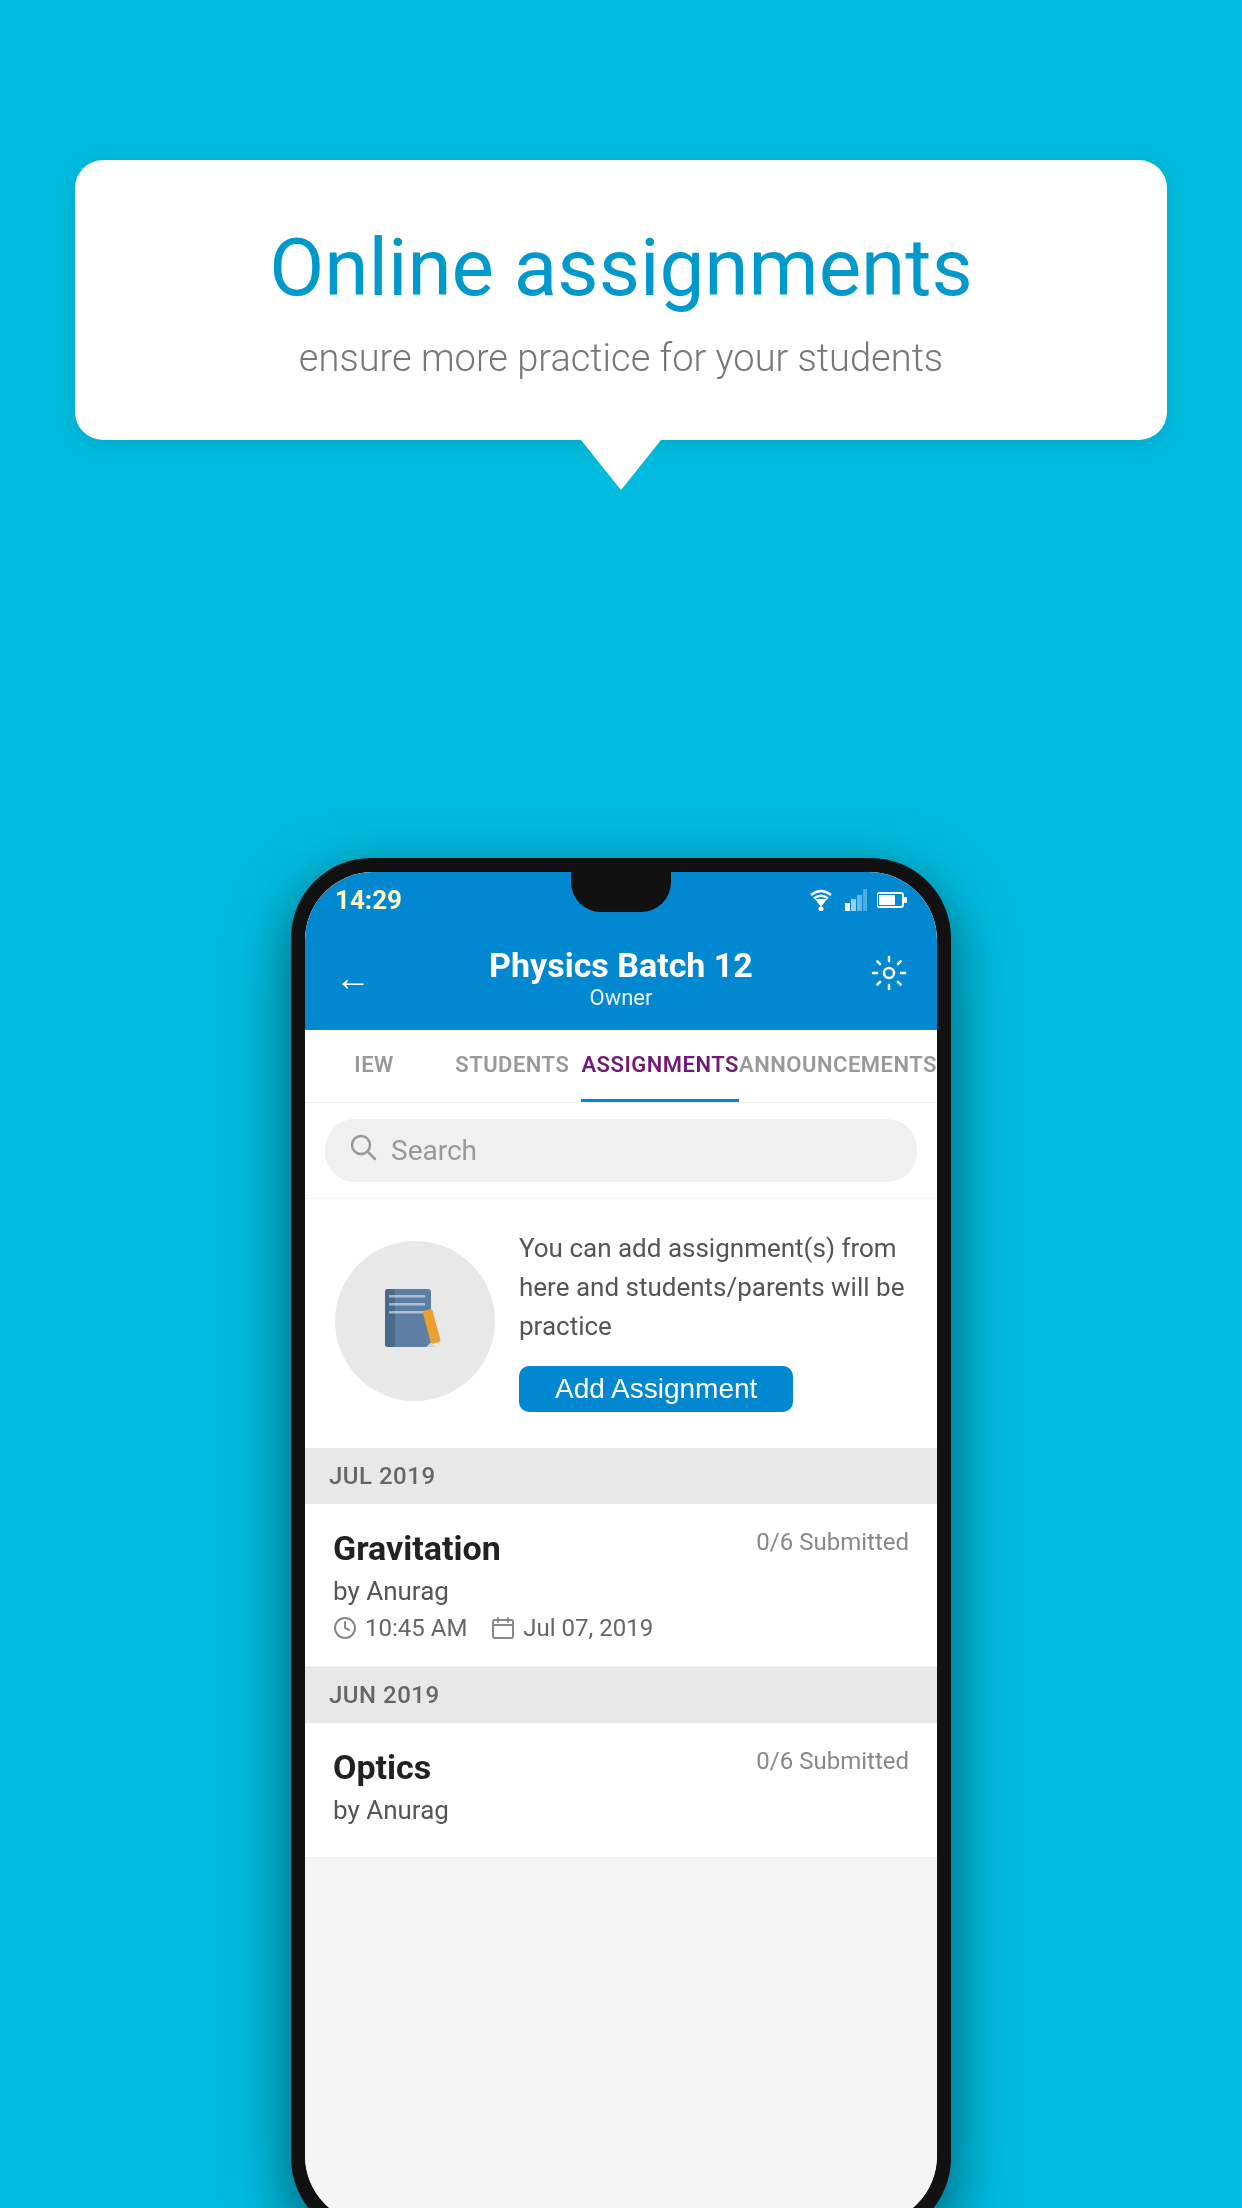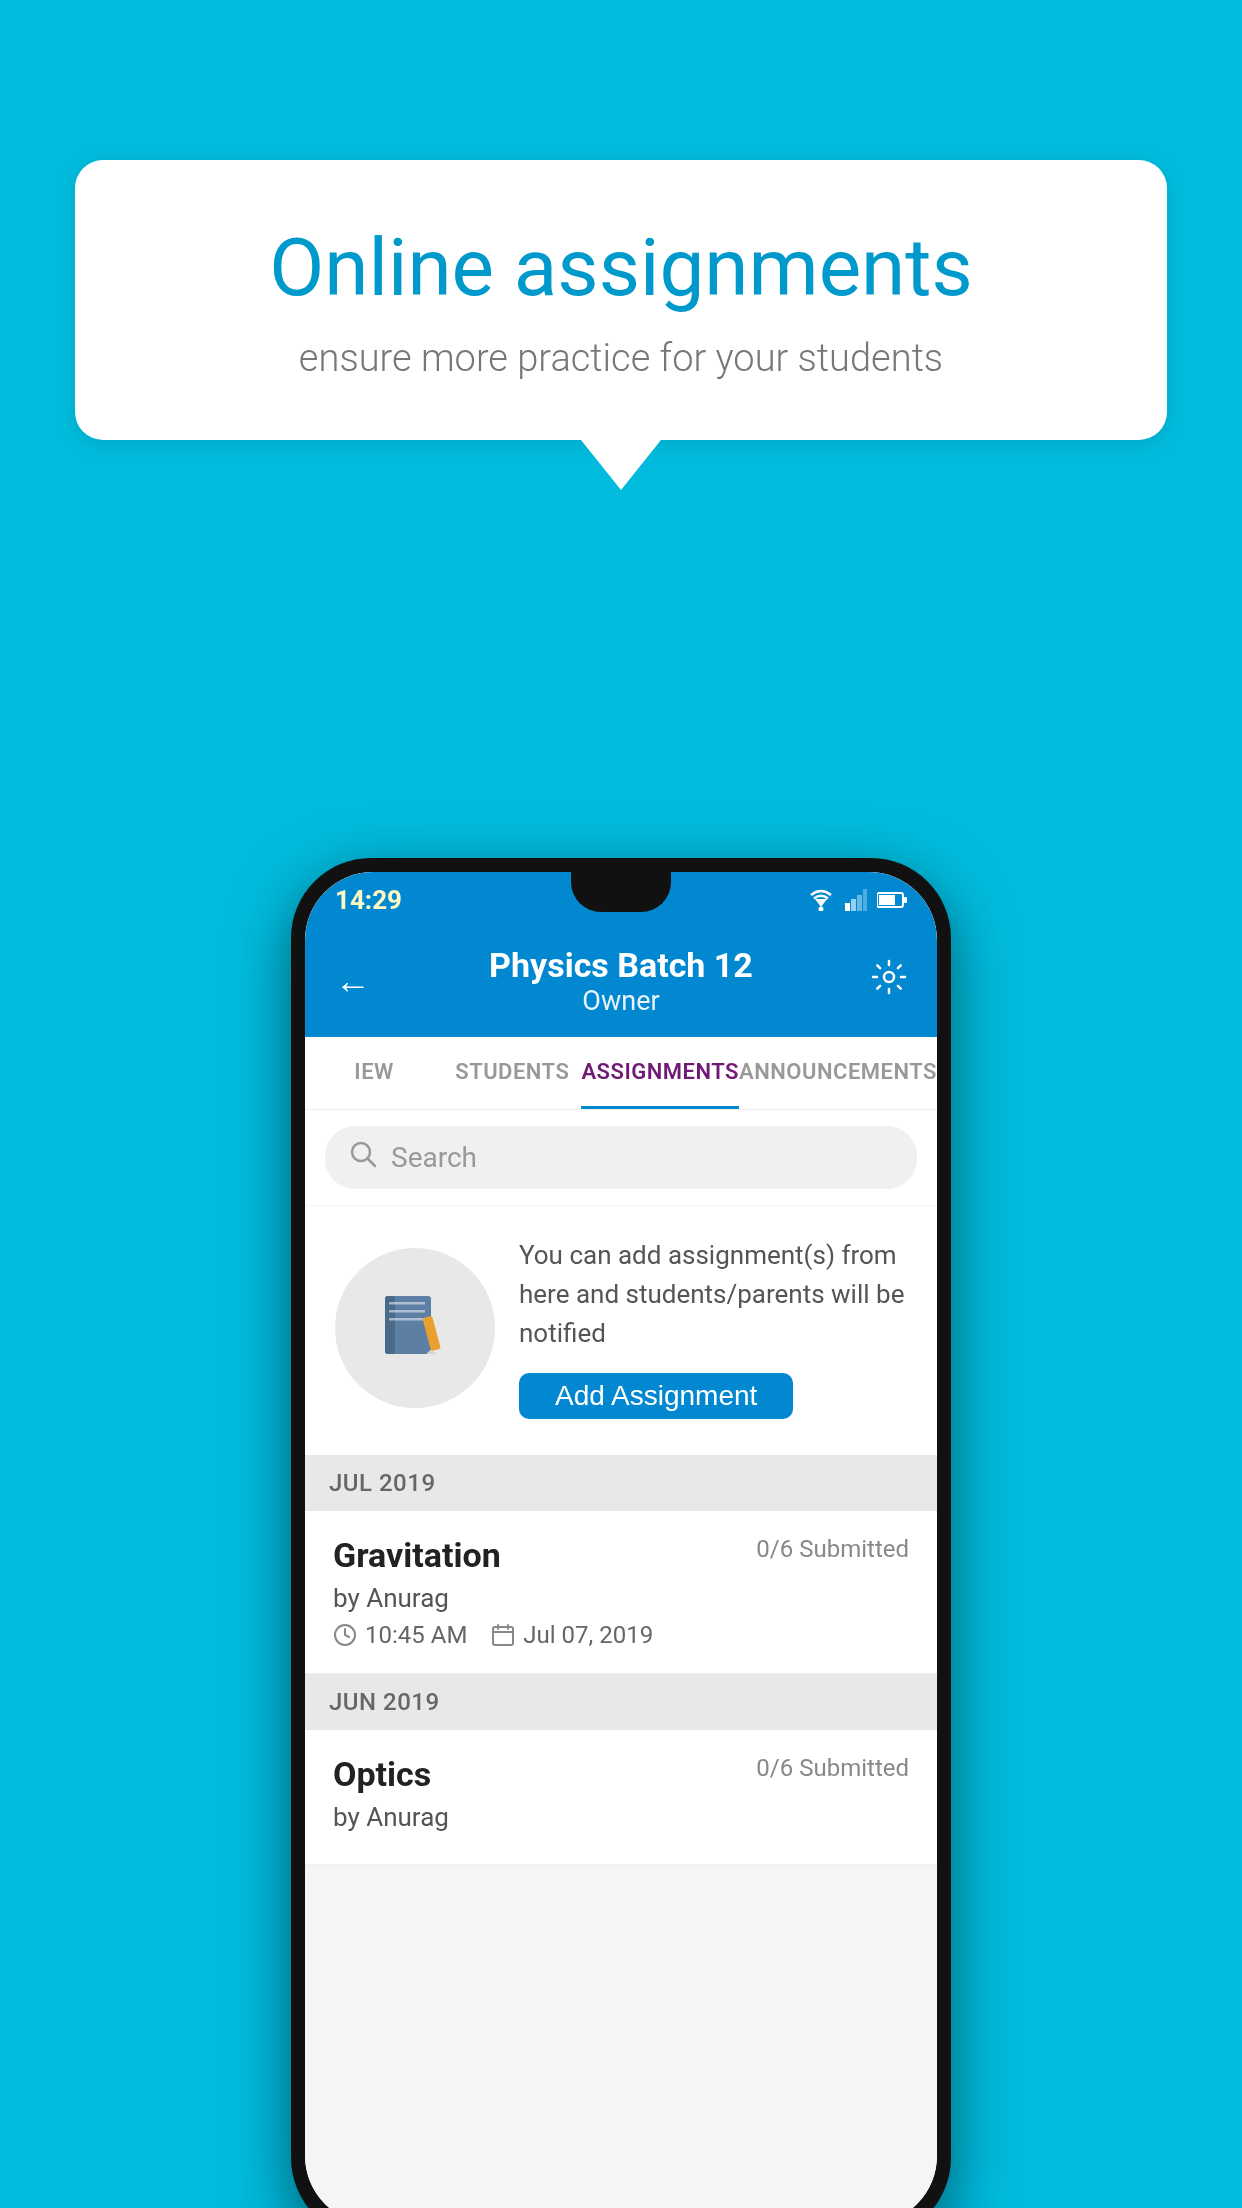--- a/index.html
+++ b/index.html
@@ -137,21 +137,21 @@
     }
 
     .header-title {
       color: white;
       font-size: 34px;
       font-weight: 700;
     }
 
     .header-subtitle {
       color: rgba(255,255,255,0.9);
-      font-size: 27px;
+      font-size: 22px;
     }
 
     .header-settings {
       color: white;
       font-size: 36px;
       cursor: pointer;
     }
 
     
     .tabs-bar {
@@ -412,21 +412,21 @@
               <rect x="10" y="8" width="10" height="58" rx="3" fill="#4A6A8A"></rect>
               <rect x="14" y="14" width="36" height="2.5" fill="white" opacity="0.5"></rect>
               <rect x="14" y="22" width="36" height="2.5" fill="white" opacity="0.5"></rect>
               <rect x="14" y="30" width="36" height="2.5" fill="white" opacity="0.5"></rect>
 
               <rect x="50" y="30" width="10" height="34" rx="2" fill="#E8A030" transform="rotate(-15 50 40)"></rect>
               <polygon points="56,62 61,68 51,65" fill="#D4D4D4" transform="rotate(-15 55 64)"></polygon>
             </svg>
           </div>
           <div class="assignment-info">
-            <div class="assignment-info-text">You can add assignment(s) from here and students/parents will be notified</div>
+            <div class="assignment-info-text">You can add assignment(s) from here and students/parents will be practice</div>
             <button class="add-assignment-btn">Add Assignment</button>
           </div>
         </div>
 
         <div class="month-separator">JUL 2019</div>
 
         <div class="assignment-item">
           <div class="assignment-item-top">
             <span class="assignment-item-name">Gravitation</span>
             <span class="assignment-submitted">0/6 Submitted</span>

